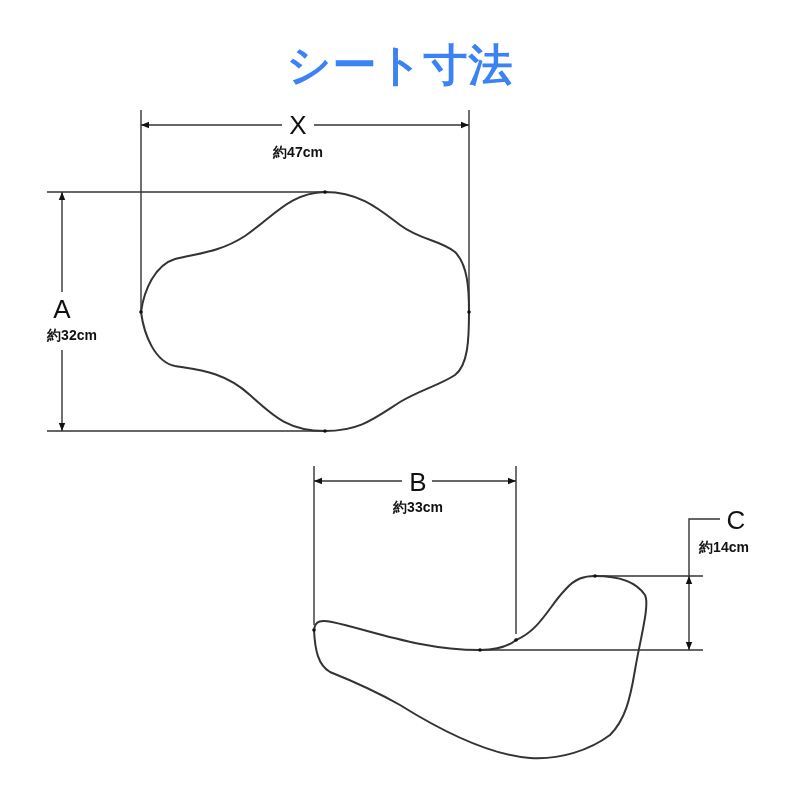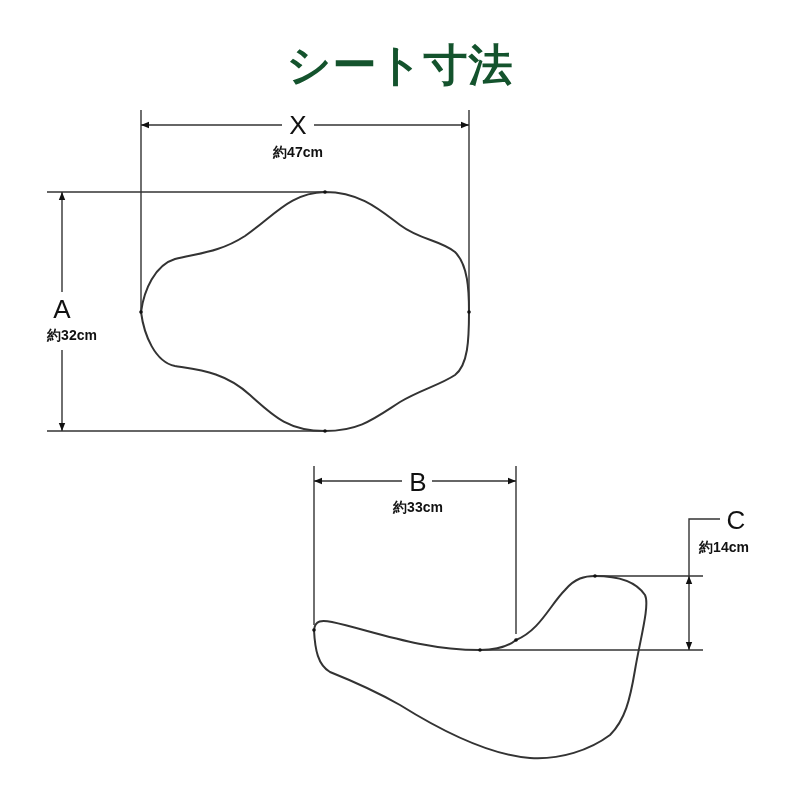--- a/index.html
+++ b/index.html
@@ -1,19 +1,19 @@
 <!DOCTYPE html>
 <html><head>
 <meta charset="utf-8">
 <style>
   html, body { margin: 0; padding: 0; background: #ffffff; }
   body { width: 800px; height: 800px; position: relative; overflow: hidden; font-family: "DejaVu Sans", sans-serif; }
   .title {
     position: absolute; left: 0; top: 36px; width: 800px; text-align: center;
-    font-family: "DejaVu Sans", sans-serif; font-weight: bold; font-size: 44px; color: #14532d; letter-spacing: 1px;
+    font-family: "DejaVu Sans", sans-serif; font-weight: bold; font-size: 44px; color: #3b82f6; letter-spacing: 1px;
   }
   svg.drawing { position: absolute; left: 0; top: 0; }
   .dim-letter { font-family: "Liberation Sans", sans-serif; font-size: 26px; fill: #111; }
   .dim-value { font-family: "Liberation Sans", sans-serif; font-weight: bold; font-size: 14px; fill: #111; }
   .line { stroke: #333; stroke-width: 1.4; fill: none; }
   .outline { stroke: #333; stroke-width: 2; fill: none; }
 </style>
 </head>
 <body>
 

